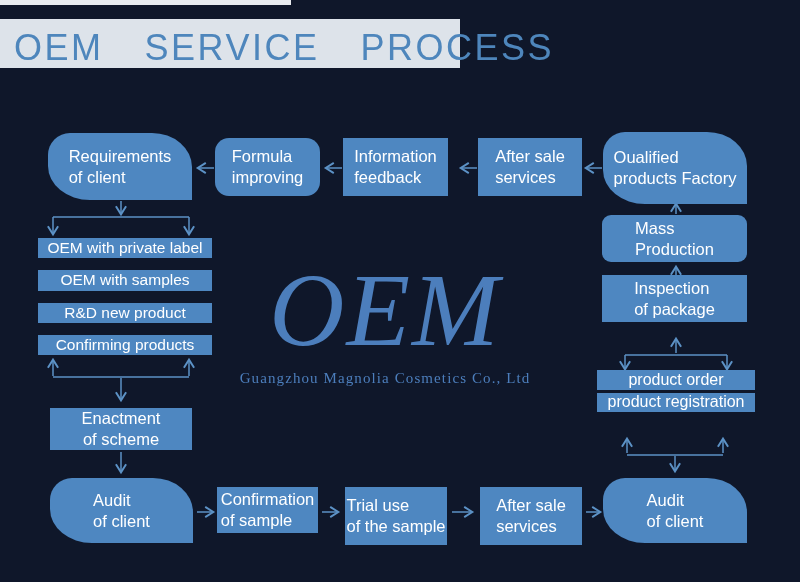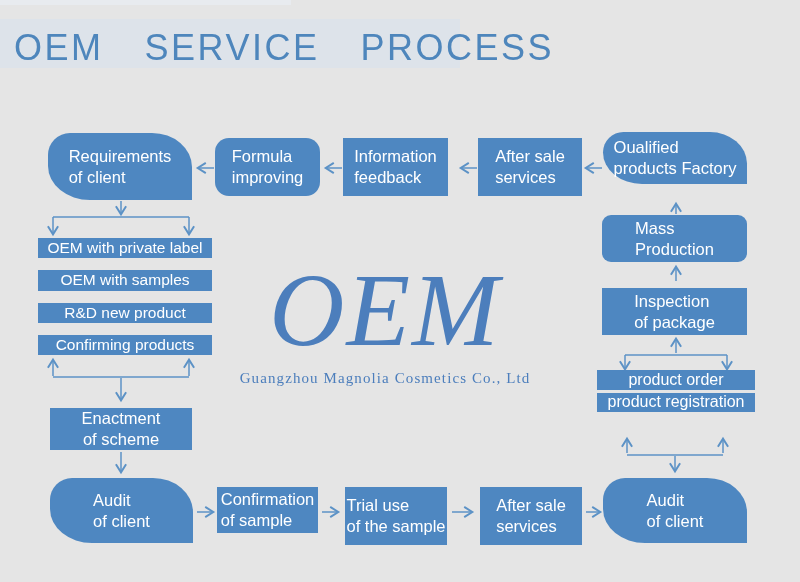--- a/index.html
+++ b/index.html
@@ -1,17 +1,17 @@
 <!DOCTYPE html>
 <html><head>
 <meta charset="utf-8">
 <style>
   html,body{margin:0;padding:0;background:#ffffff;}
   .stage{
-    position:relative;width:800px;height:582px;overflow:hidden;background:#e5e5e5;
+    position:relative;width:800px;height:582px;overflow:hidden;background:#0f172a;
     font-family:"Liberation Sans",sans-serif;
     --node:#4e87c1;--arrow:#5c92c6;--bar:#dde3ea;--title:#4e86bc;--logo:#4c7ebc;
   }
   
   .top-strip{position:absolute;left:0;top:0;width:291px;height:5px;background:#e8ebef;}
   .title-bar{position:absolute;left:0;top:19px;width:460px;height:49px;background:var(--bar);}
   .title-text{
     position:absolute;left:14px;top:30px;margin:0;
     font-size:36px;font-weight:400;color:var(--title);
     letter-spacing:2.5px;word-spacing:8px;white-space:pre;line-height:1;
@@ -23,36 +23,36 @@
     font-size:16.5px;line-height:21px;
   }
   .node .lbl{white-space:pre-line;text-align:left;}
   .node.center .lbl{text-align:center;}
   .corner{border-radius:22px 40px 0 42px / 22px 34px 0 34px;}
   
   .n-req{left:48px;top:133px;width:144px;height:67px;}
   .n-formula{left:215px;top:138px;width:105px;height:58px;border-radius:14px;}
   .n-info{left:343px;top:138px;width:105px;height:58px;}
   .n-aftersale-top{left:478px;top:138px;width:104px;height:58px;}
-  .n-factory{left:603px;top:132px;width:144px;height:52px;}
+  .n-factory{left:603px;top:132px;width:144px;height:72px;}
   
   .left-stack{position:absolute;left:38px;top:238px;width:174px;height:117px;
     display:flex;flex-direction:column;gap:12px;}
   .stack-row{flex:1;background:var(--node);color:#fff;display:flex;align-items:center;
     justify-content:center;font-size:15.5px;}
   .n-enactment{left:50px;top:408px;width:142px;height:42px;}
   
   .n-audit-left{left:50px;top:478px;width:143px;height:65px;}
   .n-confirmation{left:217px;top:487px;width:101px;height:46px;}
   .n-trial{left:345px;top:487px;width:102px;height:58px;}
   .n-aftersale-bottom{left:480px;top:487px;width:102px;height:58px;}
   .n-audit-right{left:603px;top:478px;width:144px;height:65px;}
   
   .n-mass{left:602px;top:215px;width:145px;height:47px;border-radius:9px;}
-  .n-inspection{left:602px;top:288px;width:145px;height:47px;}
+  .n-inspection{left:602px;top:275px;width:145px;height:47px;}
   .right-stack{position:absolute;left:597px;top:370px;width:158px;height:42px;
     display:flex;flex-direction:column;gap:3px;}
   .right-stack .stack-row{font-size:16px;}
   
   .logo{position:absolute;left:232px;top:256px;width:306px;text-align:center;
     color:var(--logo);font-family:"Liberation Serif",serif;}
   .logo-main{font-size:104px;line-height:108px;font-style:italic;letter-spacing:2px;}
   .logo-sub{font-size:15px;letter-spacing:1.1px;margin-top:6px;white-space:nowrap;}
   
   .connectors{position:absolute;left:0;top:0;pointer-events:none;}

